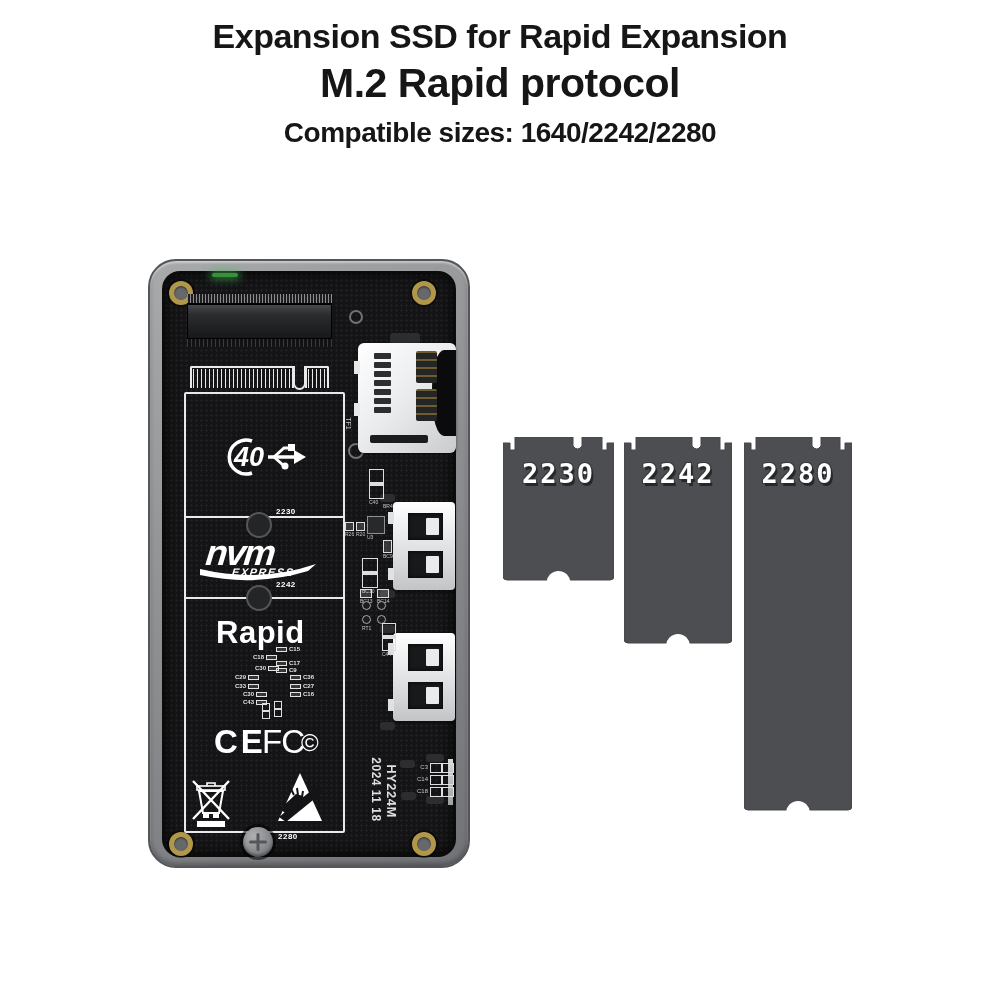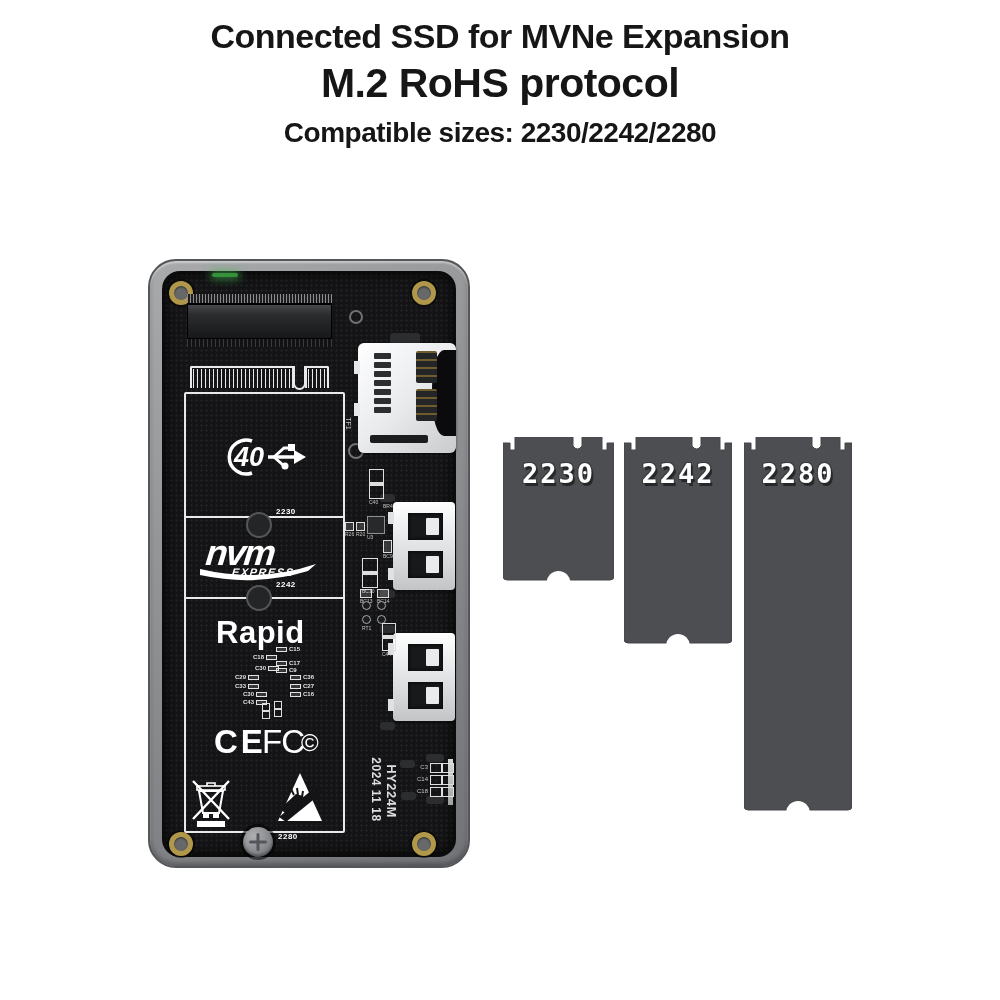--- a/index.html
+++ b/index.html
@@ -72,23 +72,23 @@
   .chip{position:absolute;background:#27292b;border:1px solid #8e9092;box-sizing:border-box}
   .padc{position:absolute;border:1px solid #dedede;box-sizing:border-box;background:rgba(255,255,255,.15)}
   .pad4{position:absolute;width:9px;height:9px;border-radius:50%;border:1.5px solid #a8aaac;background:#1a1c1e;box-sizing:border-box}
 
   .card-label{font-family:"DejaVu Sans Mono",monospace;font-weight:700;font-size:27px;color:#fff;letter-spacing:2px;text-align:center;
     text-shadow:2px 3px 0 #26282a,-1px -1px 0 #3a3c3e,1px -1px 0 #3a3c3e,-1px 1px 0 #3a3c3e}
 </style>
 </head>
 <body>
 
-<div id="t1" class="abs hdr">Connected SSD for MVNe Expansion</div>
-<div id="t2" class="abs hdr">M.2 RoHS protocol</div>
-<div id="t3" class="abs hdr">Compatible sizes: 2230/2242/2280</div>
+<div id="t1" class="abs hdr">Expansion SSD for Rapid Expansion</div>
+<div id="t2" class="abs hdr">M.2 Rapid protocol</div>
+<div id="t3" class="abs hdr">Compatible sizes: 1640/2242/2280</div>
 
 <div class="abs device">
   <div class="abs pcb">
 
     <div class="abs" style="left:48px;top:0;width:26px;height:4px;background:#35913a;border-radius:2px;box-shadow:0 0 8px 2px rgba(70,180,80,.7)"></div>
 
     <div class="abs gold" style="left:5px;top:8px"></div>
     <div class="abs gold" style="left:248px;top:8px"></div>
     <div class="abs gold" style="left:5px;top:559px"></div>
     <div class="abs gold" style="left:248px;top:559px"></div>

